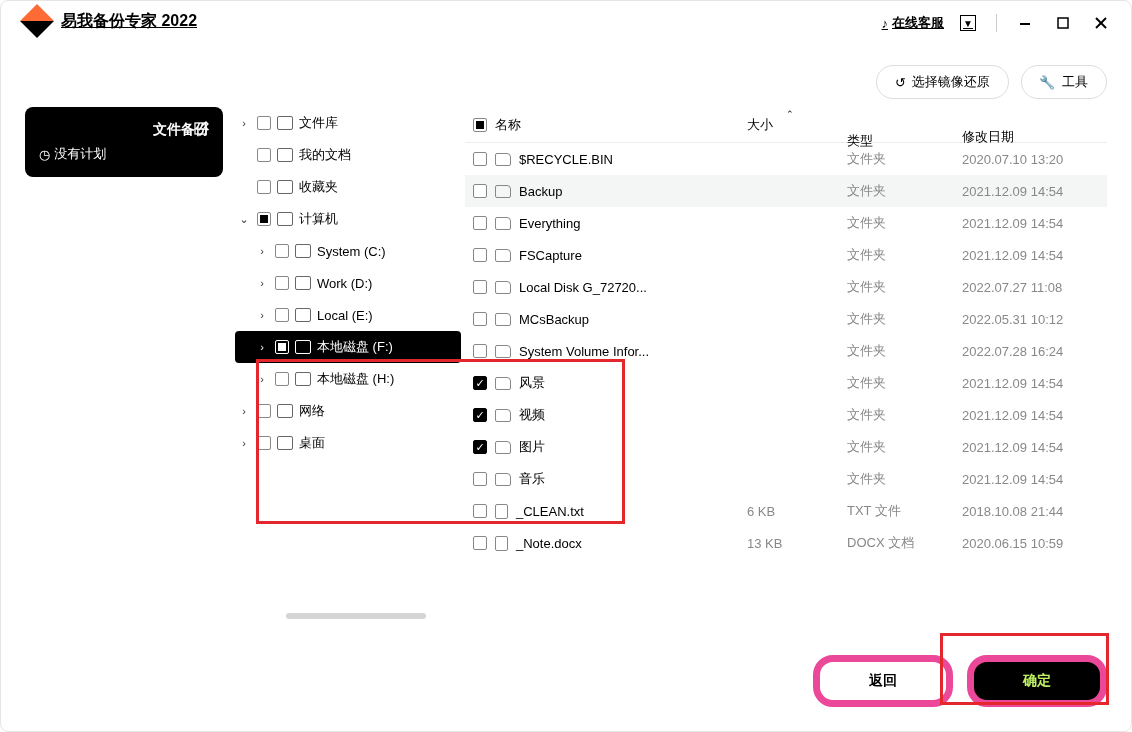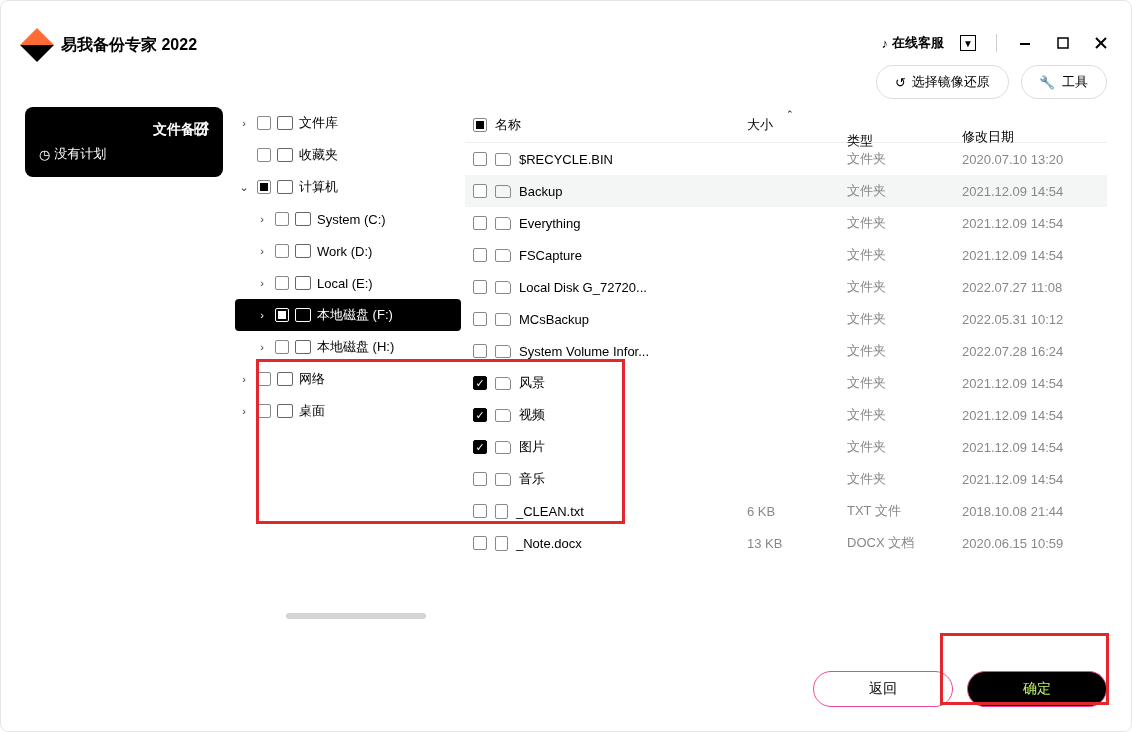--- a/index.html
+++ b/index.html
@@ -1,19 +1,19 @@
 <!DOCTYPE html>
 <html><head>
 <meta charset="utf-8">
 <style>
 * { margin: 0; padding: 0; box-sizing: border-box; font-family: "Microsoft YaHei", sans-serif; }
 body { background: #fff; width: 1132px; height: 732px; overflow: hidden; position: relative; }
 .window { width: 1132px; height: 732px; border: 1px solid #e5e5e5; border-radius: 8px; position: relative; }
 
-.titlebar { height: 56px; display: flex; align-items: flex-end; padding: 8px 16px 0 24px; justify-content: space-between; }
+.titlebar { height: 56px; display: flex; align-items: flex-start; padding: 8px 16px 0 24px; justify-content: space-between; text-decoration: underline; }
 .title-left { display: flex; align-items: center; gap: 12px; }
 .logo { width: 24px; height: 24px; transform: rotate(45deg); background: linear-gradient(135deg, #ff6b35 0%, #ff6b35 50%, #000 50%, #000 100%); }
 .app-title { font-size: 16px; font-weight: 600; }
 .title-right { display: flex; align-items: center; gap: 10px; }
 .service-link { display: flex; align-items: center; gap: 4px; font-size: 13px; font-weight: 600; cursor: pointer; }
 .winbtn { width: 28px; height: 28px; display: flex; align-items: center; justify-content: center; cursor: pointer; font-size: 14px; }
 .divider-v { width: 1px; height: 18px; background: #ccc; margin: 0 4px; }
 
 .toolbar { height: 50px; display: flex; align-items: center; justify-content: flex-end; padding: 0 24px; gap: 12px; }
 .tool-btn { height: 34px; border: 1px solid #ddd; border-radius: 17px; background: #fff; padding: 0 18px; display: flex; align-items: center; gap: 6px; font-size: 13px; cursor: pointer; font-weight: 500; }
@@ -57,21 +57,21 @@
 .ficon { width: 16px; height: 13px; border: 1.5px solid #888; border-radius: 2px 2px 2px 2px; border-top-right-radius: 4px; flex-shrink: 0; position: relative; }
 .ficon.file { border-radius: 2px; height: 15px; width: 13px; }
 .fsize { width: 100px; color: #888; }
 .ftype { width: 115px; color: #888; }
 .fdate { width: 145px; color: #888; }
 
 .highlight-box1 { position: absolute; border: 3px solid #e4262d; pointer-events: none; left: 255px; top: 358px; width: 369px; height: 165px; }
 .highlight-box2 { position: absolute; border: 3px solid #e4262d; pointer-events: none; left: 939px; top: 632px; width: 169px; height: 72px; }
 
 .footer { position: absolute; bottom: 24px; right: 24px; display: flex; gap: 14px; }
-.fbtn { min-width: 140px; height: 36px; border-radius: 20px; font-size: 14px; cursor: pointer; border: 1px solid #ec4899; background: #fff; font-weight: 400; }
+.fbtn { min-width: 140px; height: 52px; border-radius: 20px; font-size: 14px; cursor: pointer; border: 7px solid #ec4899; background: #fff; font-weight: 700; }
 .fbtn.primary { background: #000; color: #bef264; }
 
 .scrollbar-hint { position: absolute; left: 285px; bottom: 112px; width: 140px; height: 6px; background: #d5d5d5; border-radius: 3px; }
 </style>
 </head>
 <body>
 
 <div class="window">
   <div class="titlebar">
     <div class="title-left">
@@ -136,20 +136,26 @@
         <div class="tree-row ind0">
           <span class="chev">›</span>
           <span class="cbx "></span>
           <span class="ticon"></span>
           <span>文件库</span>
         </div>
         <div class="tree-row ind0">
           <span class="chev"></span>
           <span class="cbx "></span>
           <span class="ticon"></span>
+          <span>我的文档</span>
+        </div>
+        <div class="tree-row ind0">
+          <span class="chev"></span>
+          <span class="cbx "></span>
+          <span class="ticon"></span>
           <span>收藏夹</span>
         </div>
         <div class="tree-row ind0">
           <span class="chev">⌄</span>
           <span class="cbx partial"></span>
           <span class="ticon"></span>
           <span>计算机</span>
         </div>
         <div class="tree-row ind1">
           <span class="chev">›</span>

